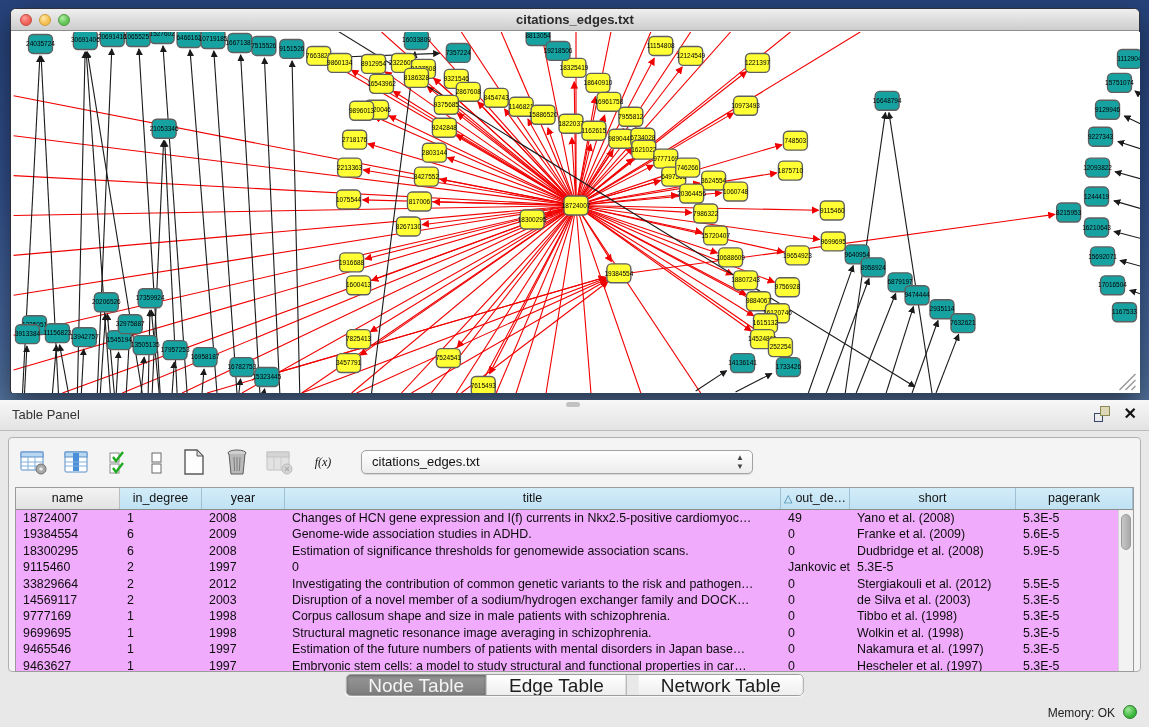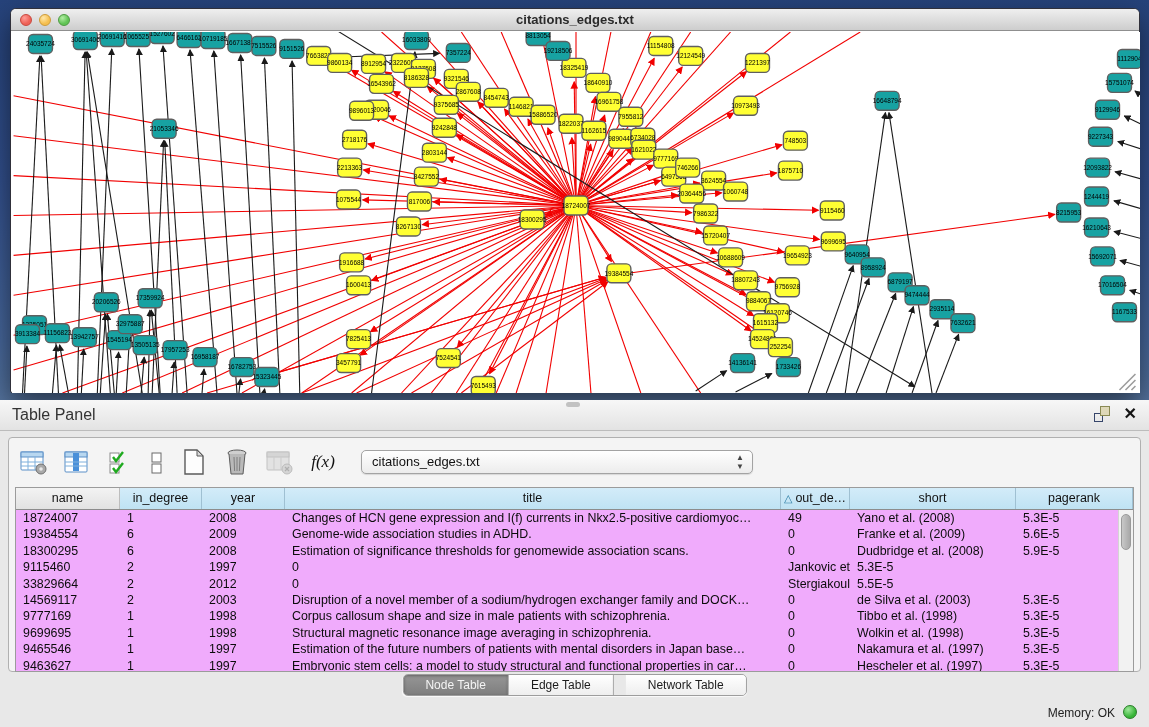--- a/index.html
+++ b/index.html
@@ -24,34 +24,34 @@
   svg .node-rect { stroke:#5f5f5f; stroke-width:1.4; }
   svg .n-y { fill:#ffff33; }
   svg .n-t { fill:#17a2a2; }
   svg .nlabel { font-family:"Liberation Sans",sans-serif; font-size:6.5px; fill:#000; }
   svg .grip { stroke:#9a9a9a; stroke-width:1.5; }
 
   
   .panel { position:absolute; left:0; top:400px; width:1149px; height:327px; background:#e8e8e8; }
   .panel-header { position:relative; height:31px; background:linear-gradient(#f7f7f7,#e3e3e3);
                   border-bottom:1px solid #bcbcbc; }
-  .panel-title { position:absolute; left:12px; top:0; line-height:30px; font-size:16px; color:#333; }
+  .panel-title { position:absolute; left:12px; top:0; line-height:30px; font-size:13px; color:#333; }
   .ph-icons { position:absolute; right:12px; top:6px; display:flex; gap:14px; align-items:center; }
   .float-ic { position:relative; width:16px; height:16px; }
   .float-ic .sq1 { position:absolute; left:0; bottom:0; width:9px; height:9px; border:1.5px solid #36456a; background:transparent;}
   .float-ic .sq2 { position:absolute; right:0; top:0; width:10px; height:10px; border:1.5px solid #8a8a54; background:#ded8b8;}
   .close-ic { font-size:16px; font-weight:bold; color:#141414; line-height:16px; cursor:default; }
   .notch { position:absolute; left:566px; top:2px; width:14px; height:5px; border-radius:3px; background:#c2c2c2; }
 
   .panel-box { position:absolute; left:8px; top:37px; width:1133px; height:235px;
                background:#f4f4f4; border:1px solid #b0b0b0; border-radius:4px; }
 
   .ptoolbar { position:absolute; left:10px; top:8px; height:32px; display:flex; align-items:center; gap:13px; }
   .tbtn { width:30px; height:28px; display:flex; align-items:center; justify-content:center; }
-  .fx { font-family:"Liberation Serif", serif; font-style:italic; font-size:17px; color:#111; }
+  .fx { font-family:"Liberation Serif", serif; font-style:italic; font-size:12px; color:#111; }
   .combo { position:relative; margin-left:10px; width:392px; height:24px; border:1px solid #a3a3a3; border-radius:5px;
            background:linear-gradient(#ffffff,#ececec); box-shadow:0 1px 1px rgba(0,0,0,.12); }
   .combo-text { position:absolute; left:10px; top:0; line-height:22px; font-size:13px; color:#111; }
   .combo-arrows { position:absolute; right:8px; top:2px; font-size:8px; color:#444; line-height:9px; text-align:center; }
 
   .tbl { position:absolute; left:6px; top:49px; width:1119px; height:185px; background:#f0abfc;
          border:1px solid #9b9b9b; overflow:hidden; }
   .thead { display:grid; grid-template-columns:104px 82px 83px 1fr 69px 166px 117px; height:22px;
            border-bottom:1px solid #8c8c8c; }
   .th { background:linear-gradient(#d3ecf9,#bfe2f3); border-right:1px solid #9fc0d2; font-size:12.5px;
@@ -60,21 +60,21 @@
   .sort { color:#2e7ea5; font-size:11px; }
   .tbody { position:relative; }
   .tr { display:grid; grid-template-columns:104px 82px 83px 1fr 69px 166px 117px; height:16.4px; }
   .td { font-size:12.4px; color:#0c0c0c; line-height:16.4px; padding-left:7px; white-space:nowrap; overflow:hidden; }
   .vscroll { position:absolute; right:0; top:22px; bottom:0; width:15px; background:#f2f2f2; border-left:1px solid #d4d4d4; }
   .vthumb { position:absolute; left:2px; top:4px; width:10px; height:36px; border-radius:6px;
             background:linear-gradient(90deg,#c8c8c8,#a8a8a8); border:1px solid #9a9a9a; }
 
   .tabs { position:absolute; left:50%; transform:translateX(-50%); top:274px; display:flex; height:22px;
           border:1px solid #9d9d9d; border-radius:5px; overflow:hidden; box-shadow:0 1px 1px rgba(255,255,255,.8); }
-  .seg { padding:0 22px; line-height:21px; font-size:12px; color:#1c1c1c;
+  .seg { padding:0 22px; line-height:21px; font-size:19px; color:#1c1c1c;
          background:linear-gradient(#ffffff,#eeeeee); border-right:1px solid #a8a8a8; }
   .seg:last-child { border-right:none;margin-left:12px; }
   .seg-sel { background:linear-gradient(#969696,#7e7e7e); color:#f4f4f4;
              box-shadow:inset 0 1px 3px rgba(0,0,0,.35); }
 
   .statusbar { position:absolute; left:0; top:299px; width:1149px; height:28px; }
   .mem { position:absolute; right:34px; top:7px; font-size:12px; color:#222; }
   .led { position:absolute; right:12px; top:6px; width:14px; height:14px; border-radius:50%;
          background:radial-gradient(circle at 35% 30%, #9fe89a, #37b437 65%); border:1px solid #277d27; }
 </style>
@@ -857,20 +857,21 @@
             <div class="td">2</div>
             <div class="td">1997</div>
             <div class="td">0</div>
             <div class="td">Jankovic et al. (1997)</div>
             <div class="td">5.3E-5</div>
           </div>
           <div class="tr">
             <div class="td">33829664</div>
             <div class="td">2</div>
             <div class="td">2012</div>
+            <div class="td">Investigating the contribution of common genetic variants to the risk and pathogen…</div>
             <div class="td">0</div>
             <div class="td">Stergiakouli et al. (2012)</div>
             <div class="td">5.5E-5</div>
           </div>
           <div class="tr">
             <div class="td">14569117</div>
             <div class="td">2</div>
             <div class="td">2003</div>
             <div class="td">Disruption of a novel member of a sodium/hydrogen exchanger family and DOCK…</div>
             <div class="td">0</div>

